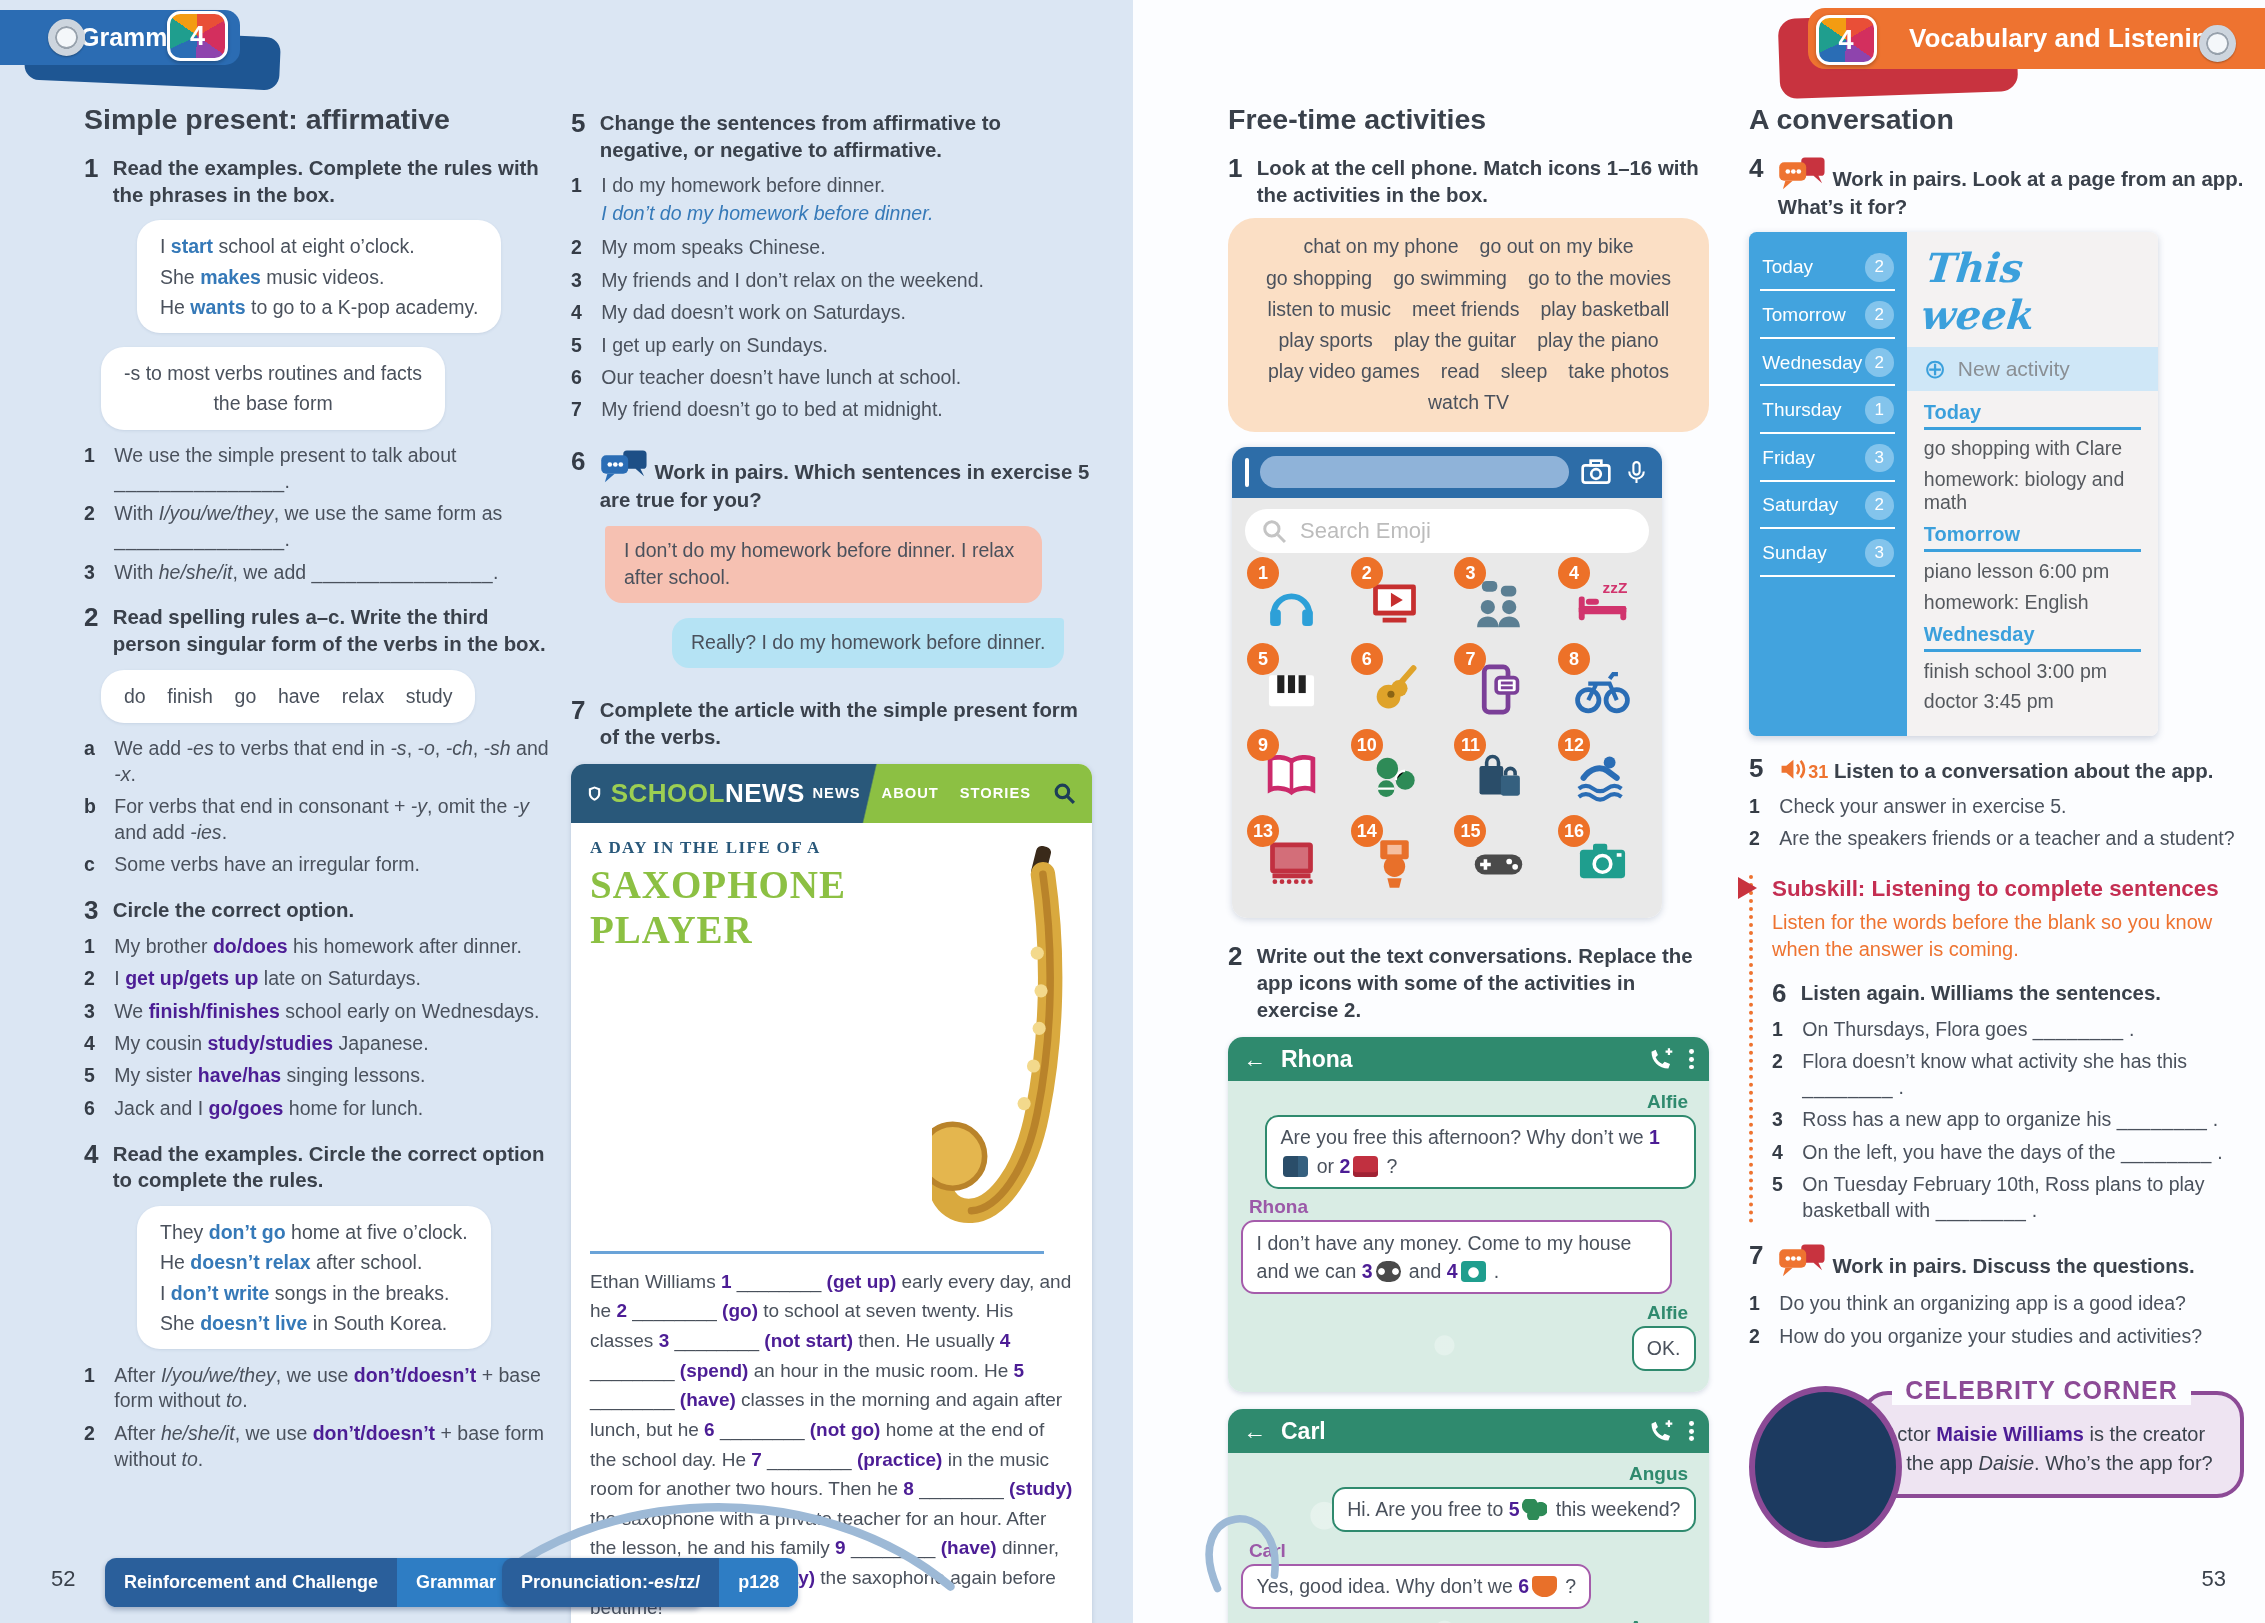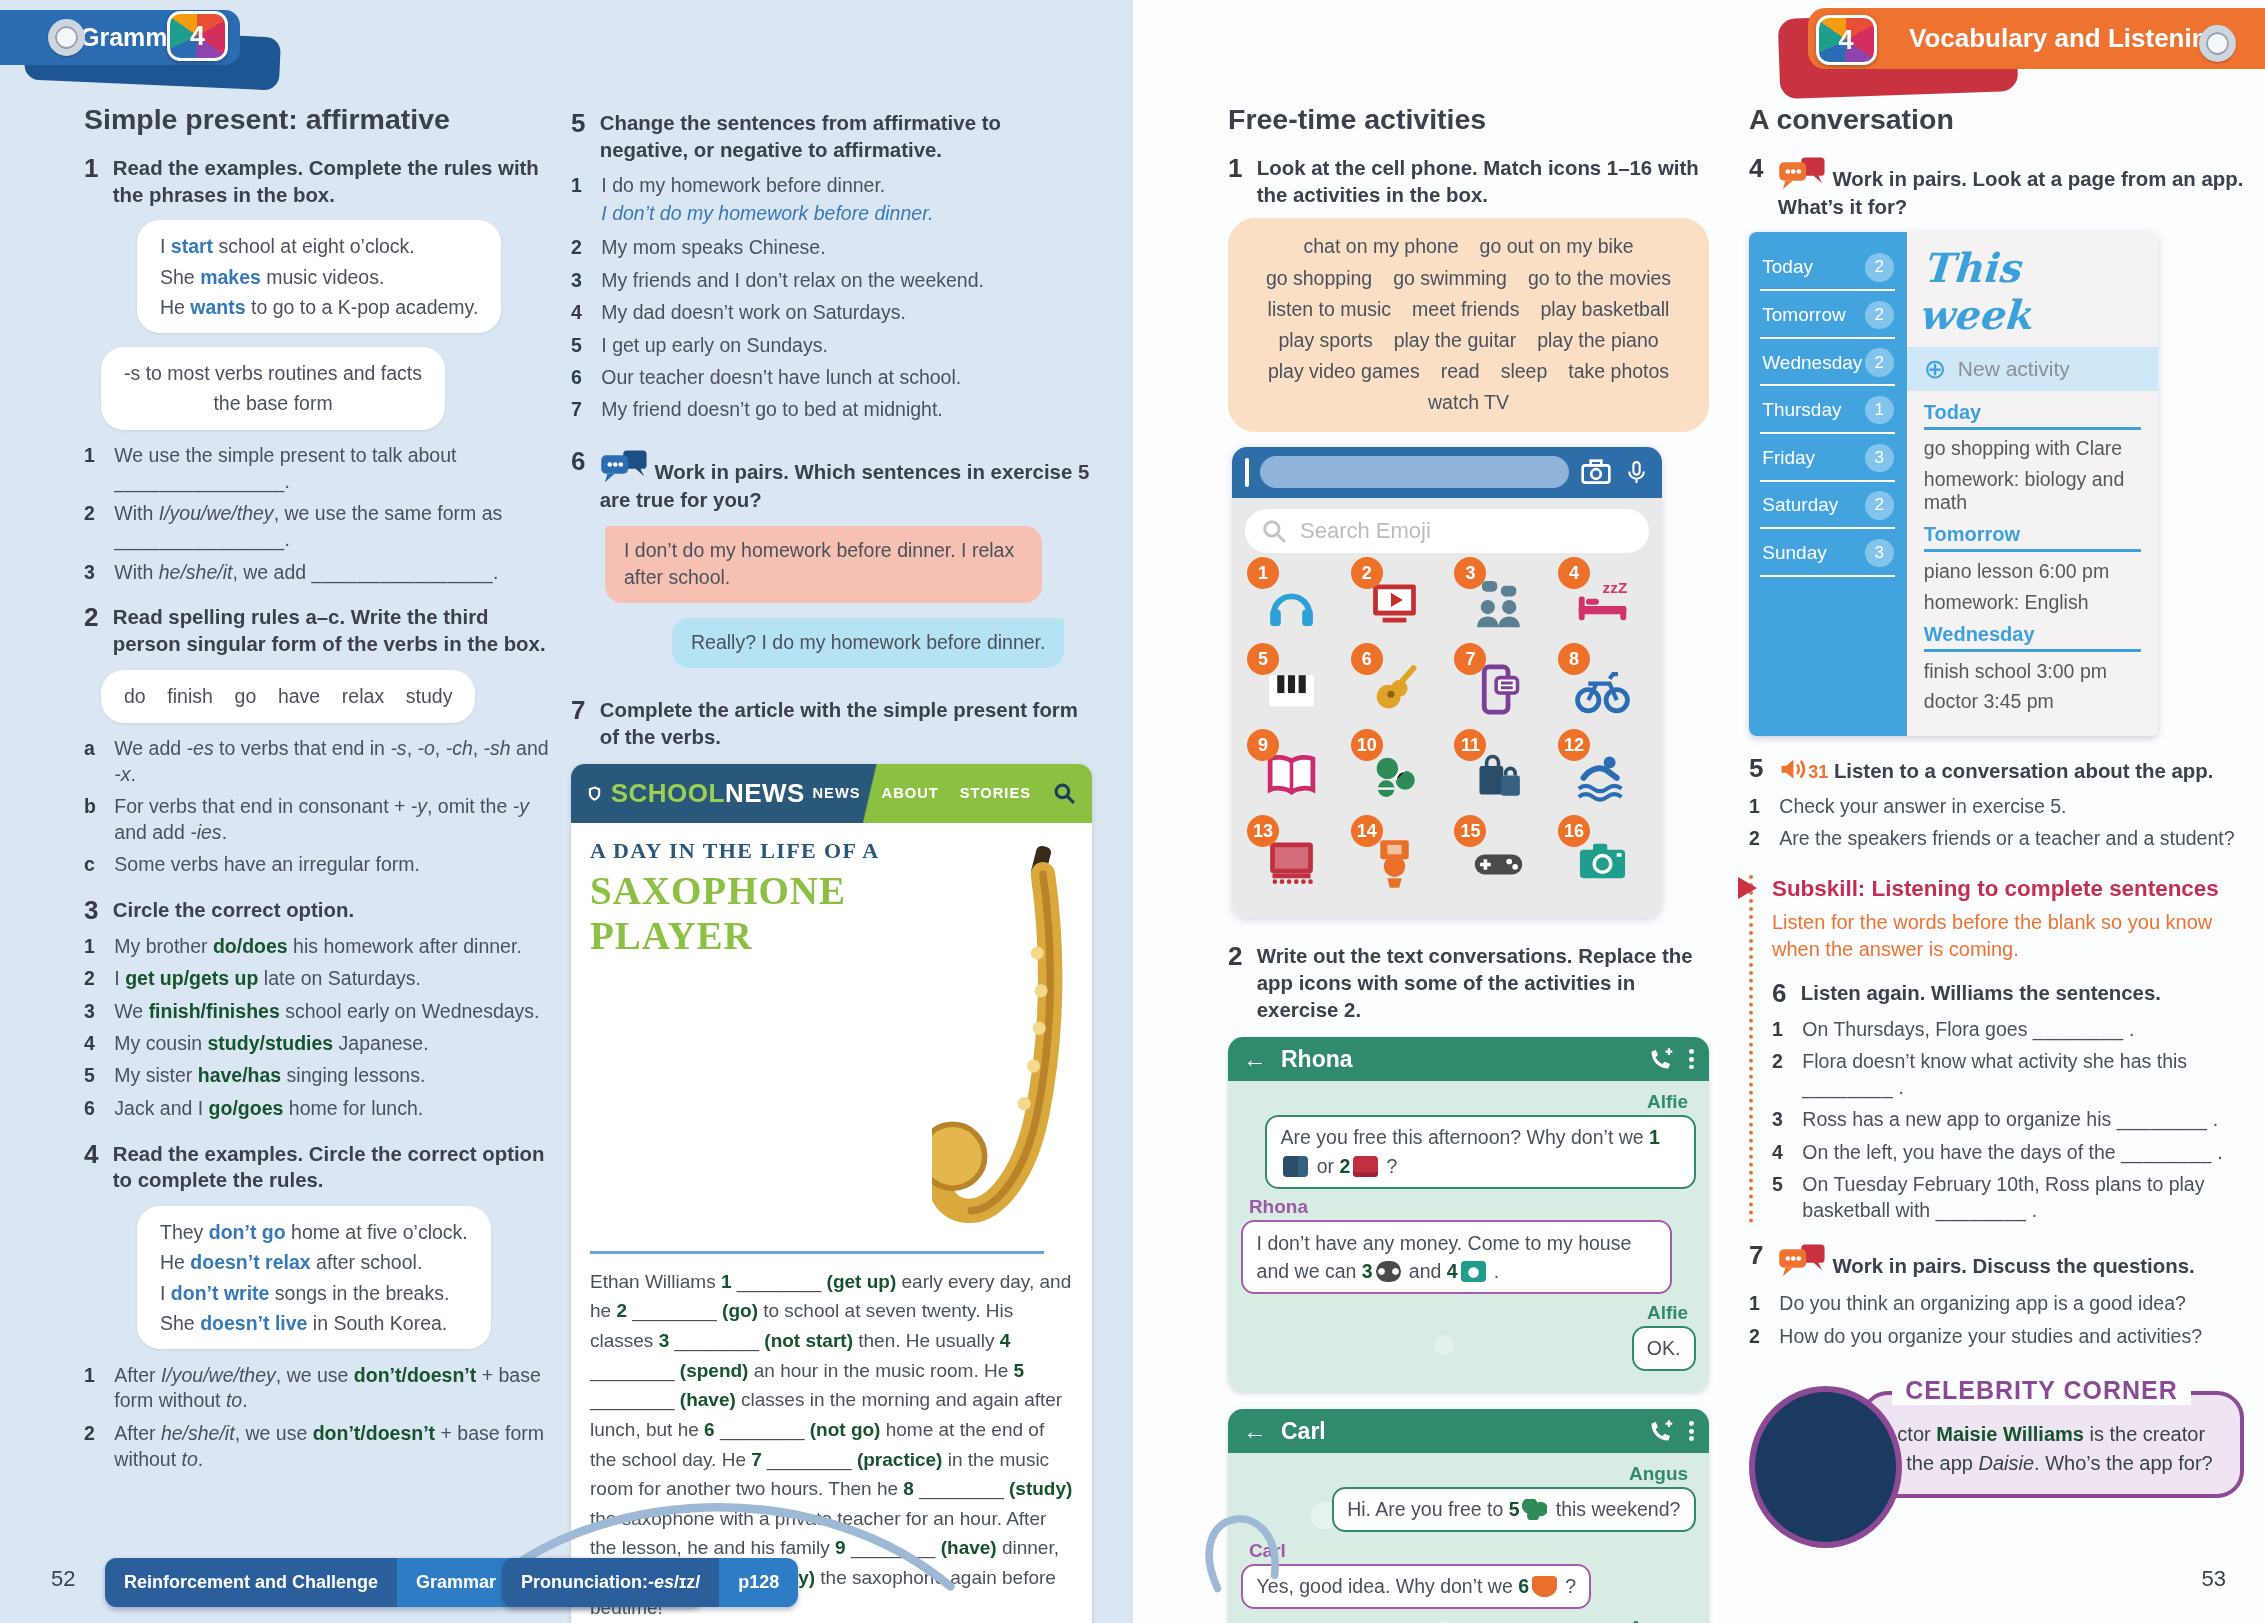--- a/index.html
+++ b/index.html
@@ -13,21 +13,21 @@
   #colC{left:95px;top:99px;width:481px}
   #colD{left:616px;top:99px;width:495px}
 
   
   .h1{font-size:28.5px;font-weight:bold;color:#3a414b;margin:3.8px 0 9.5px}
   .ex{display:flex;gap:14.3px;margin:19px 0 9.5px;align-items:flex-start}
   .ex .n{font-size:26px;font-weight:bold;color:#353c46;line-height:1.05}
   .ex .p{font-size:20.4px;font-weight:bold;color:#3a414b;line-height:1.32}
   .oli{display:flex;gap:13.3px;margin:6.7px 0;font-size:19.5px;color:#4a515c;line-height:1.32}
   .oli .n{font-weight:bold;color:#353c46;min-width:17px;flex:0 0 auto}
-  .b{font-weight:bold;color:#14532d}
+  .b{font-weight:bold;color:#4c1d95}
   .i{font-style:italic}
   .bb{color:#3579b8;font-weight:bold}
   .ans{color:#3579b8;font-style:italic;margin:1.9px 0 1.9px 0}
   .blank{letter-spacing:0.5px}
 
   .wbox{background:#fff;border-radius:23px;padding:11.4px 23px;margin:11.4px 0 13.3px 53px;font-size:19.5px;color:#4a515c;line-height:1.55;box-shadow:0 1px 2.9px rgba(60,80,120,.12);width:max-content;max-width:399px}
   .wbox.center{text-align:center;margin-left:17px}
 
   
   .tabL{position:absolute;left:0;top:9.5px;width:240px;height:55px;background:#2b6cb3;border-radius:0 15px 15px 0;z-index:3}
@@ -47,21 +47,21 @@
   .bub.blue{background:#b5e3f4;margin:15px 0 0 101px;border-top-right-radius:3.8px}
 
   
   .sn{background:#fff;border-radius:13.3px;overflow:hidden;margin-top:13.3px;box-shadow:0 1.9px 5.7px rgba(50,70,110,.18)}
   .sn-head{height:59px;background:linear-gradient(103deg,#29587a 0 57%,#8cc043 57.3%);display:flex;align-items:center;padding:0 15px;gap:7.6px}
   .sn-brand{font-size:26px;font-weight:bold;letter-spacing:0.5px}
   .sn-brand .s1{color:#9ccf52}
   .sn-brand .s2{color:#fff}
   .sn-nav{margin-left:auto;display:flex;align-items:center;gap:21px;color:#fff;font-weight:bold;font-size:14.7px;letter-spacing:1px}
   .sn-body{padding:15px 19px 17px;position:relative}
-  .sn-kicker{color:#29587a;font-family:"Liberation Serif",serif;font-weight:bold;font-size:22px;letter-spacing:1.4px}
+  .sn-kicker{color:#29587a;font-family:"Liberation Serif",serif;font-weight:bold;font-size:17px;letter-spacing:1.4px}
   .sn-title{color:#8cc043;font-family:"Liberation Serif",serif;font-weight:bold;font-size:39px;letter-spacing:1px;margin:3.8px 0 9.5px}
   .sn-rule{border:0;border-top:3.8px solid #6aa3d8;margin:0 0 13.3px;width:94%}
   .sn-article{font-size:19px;color:#4a515c;line-height:1.56}
   .sax{float:right;width:141px;height:409px;margin:0 0 3.8px 9.5px}
 
   
   .pill{position:absolute;height:49px;border-radius:11.4px;display:flex;overflow:hidden;font-size:18px;color:#fff;font-weight:bold;box-shadow:0 2.9px 4.8px rgba(30,50,90,.3);z-index:3}
   .pill .pa{background:#2a5f9b;display:flex;align-items:center;padding:0 19px}
   .pill .pb{background:#2e7dc4;display:flex;align-items:center;padding:0 19px}
   .pagenum{position:absolute;font-size:22px;color:#3a414b}

